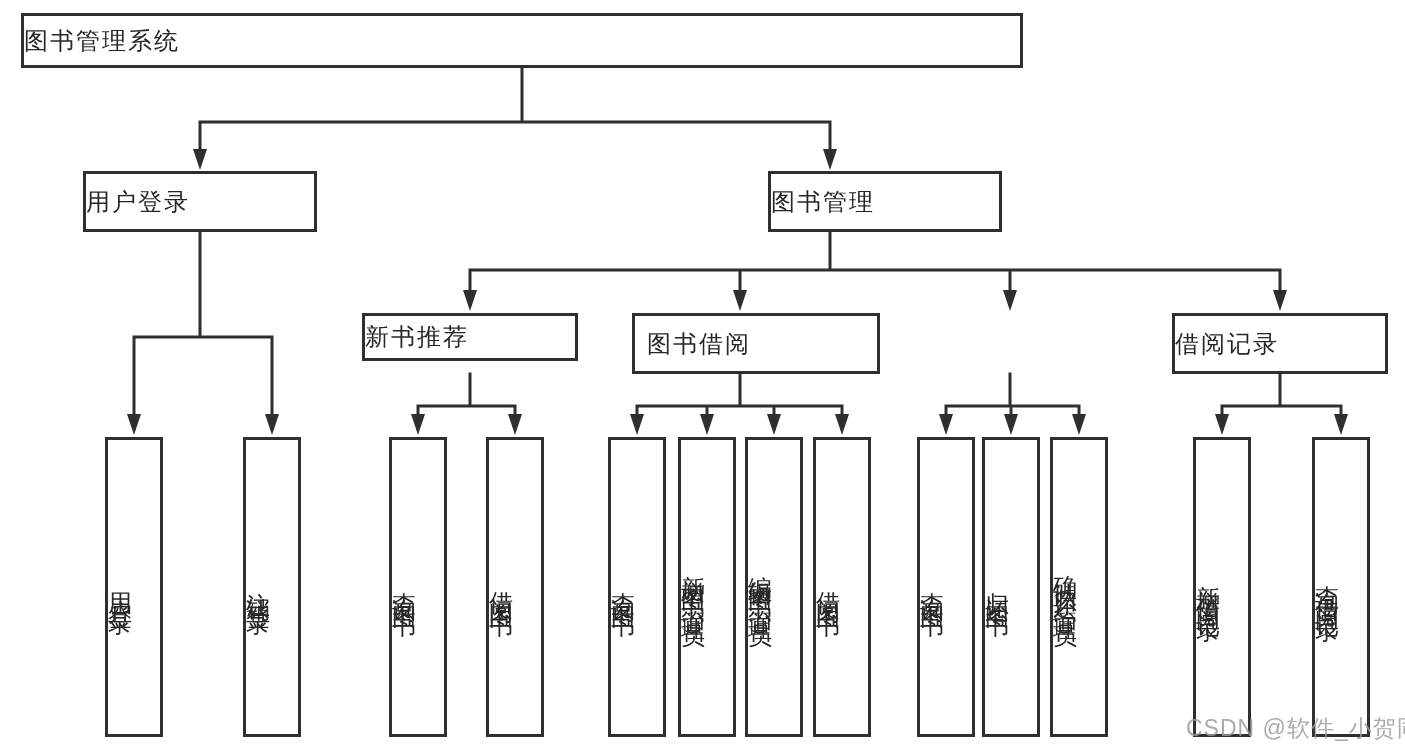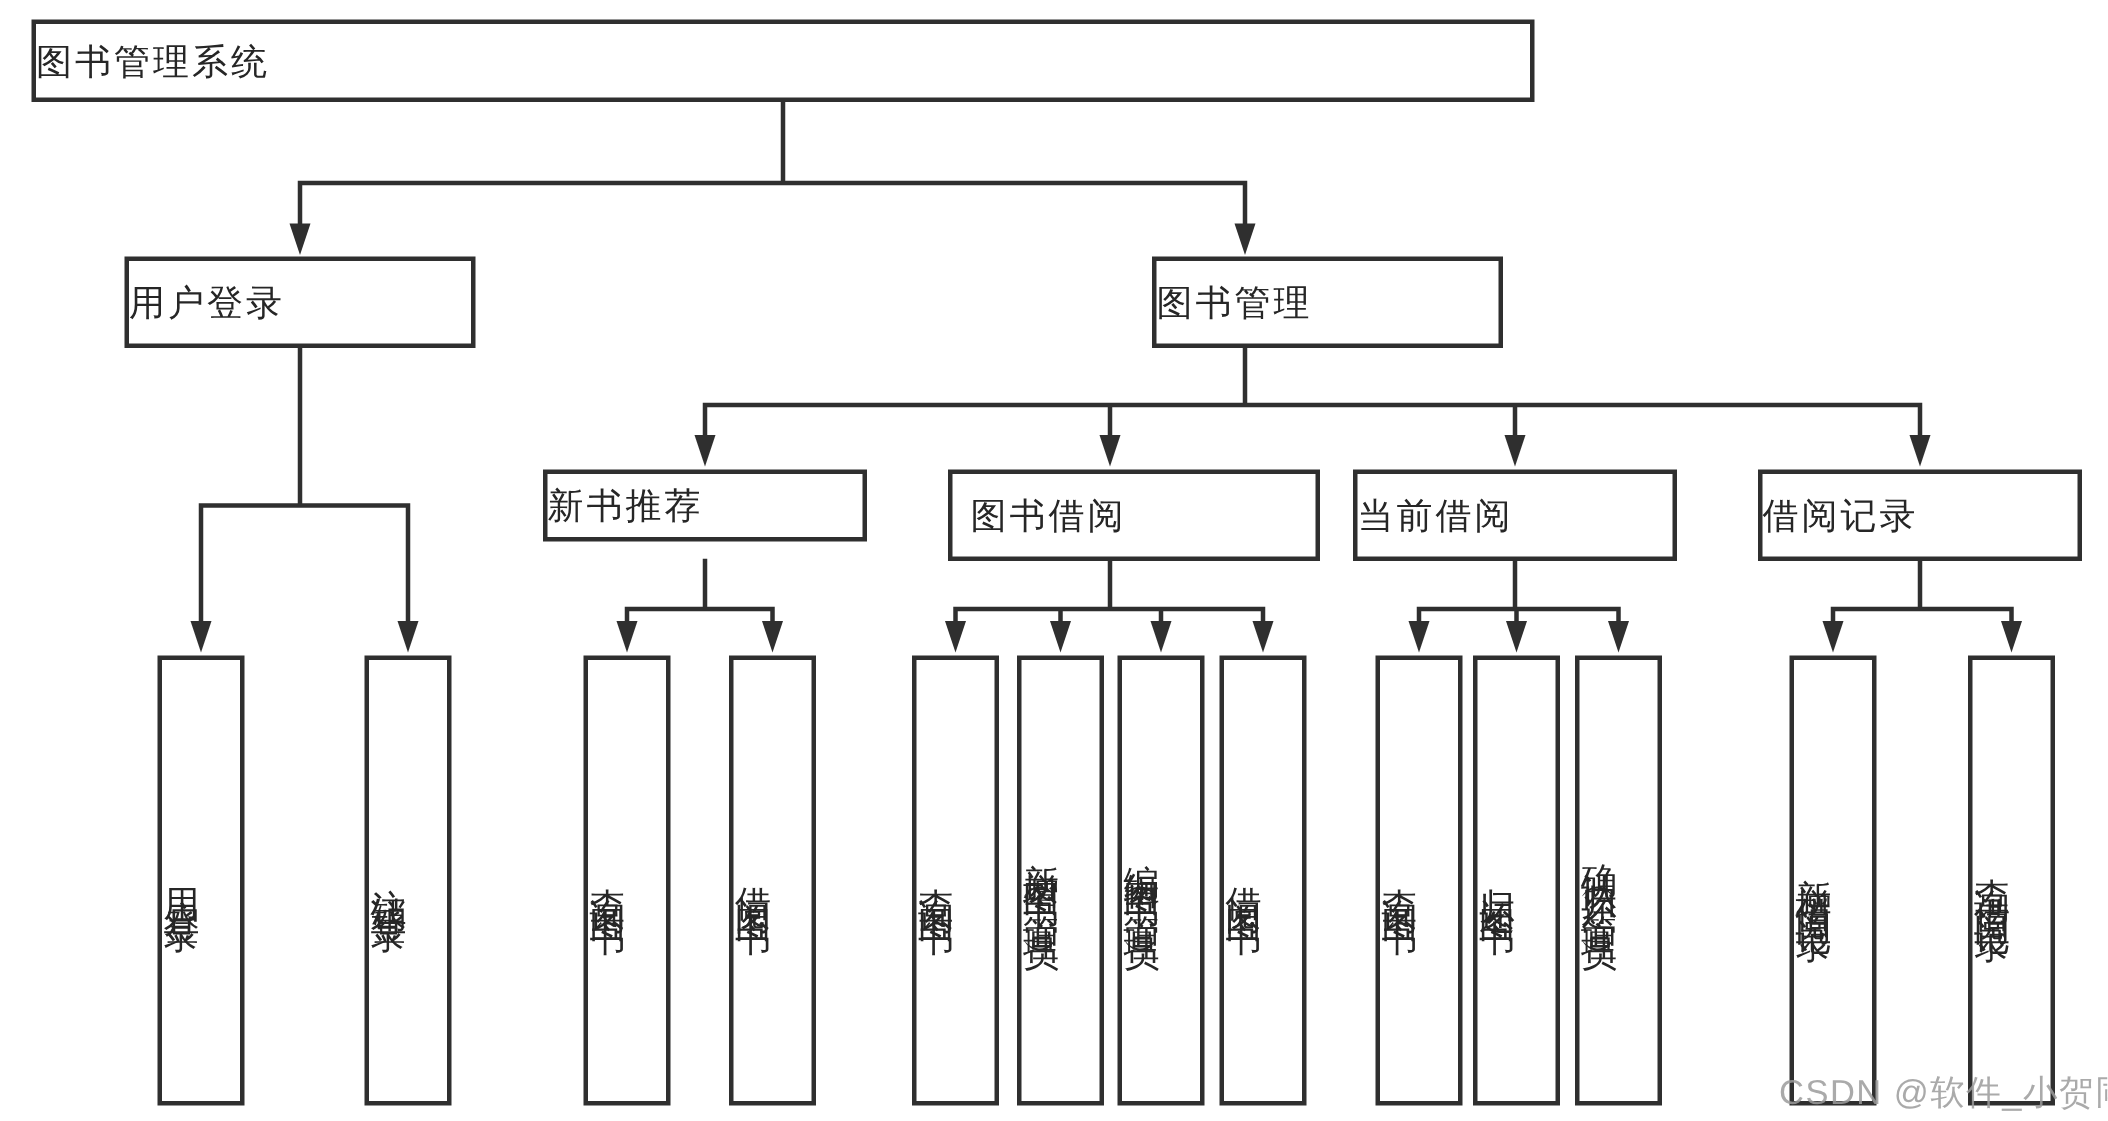--- a/index.html
+++ b/index.html
@@ -106,23 +106,20 @@
   <div class="node h-node" style="left:752px;top:171px;width:234px;height:61px;margin-left:16px;">
     <span class="label">图书管理</span>
   </div>
 
   <div class="node h-node" style="left:362px;top:313px;width:216px;height:48px;">
     <span class="label">新书推荐</span>
   </div>
   <div class="node h-node" style="left:632px;top:313px;width:248px;height:61px;padding-left:12px;">
     <span class="label">图书借阅</span>
   </div>
-  <div class="node h-node" style="left:902px;top:313px;width:216px;height:61px;">
-    <span class="label">当前借阅</span>
-  </div>
   <div class="node h-node" style="left:1172px;top:313px;width:216px;height:61px;">
     <span class="label">借阅记录</span>
   </div>
 
   <div class="node v-node" style="left:105px;top:437px;width:58px;height:300px;">
     <span class="vtext">用户登录</span>
   </div>
   <div class="node v-node" style="left:243px;top:437px;width:58px;height:300px;">
     <span class="vtext">注销登录</span>
   </div>

